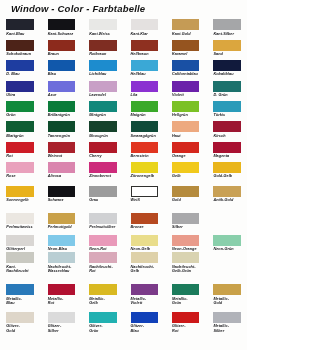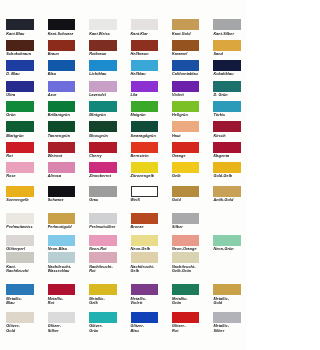--- a/index.html
+++ b/index.html
@@ -13,20 +13,21 @@
   .sw{width:27.5px;height:11.2px;}
   .sw.bd{box-sizing:border-box;border:0.7px solid #30302e;}
   .lbl{position:absolute;left:0;top:12.4px;width:40px;font-size:3.8px;
        font-style:italic;font-weight:700;color:#16161a;line-height:4.4px;
        white-space:pre-line;letter-spacing:0.05px;}
 </style>
 </head>
 <body>
 
 <div id="sheet">
+  <div id="title">Window - Color - Farbtabelle</div>
   <div class="cell" style="left:6.30px;top:19.30px;">
     <div class="sw" style="background:#22242e;"></div>
     <div class="lbl">Kant.Blau</div>
   </div>
   <div class="cell" style="left:47.72px;top:19.30px;">
     <div class="sw" style="background:#121216;"></div>
     <div class="lbl">Kant.Schwarz</div>
   </div>
   <div class="cell" style="left:89.14px;top:19.30px;">
     <div class="sw" style="background:#e8e8e6;"></div>

